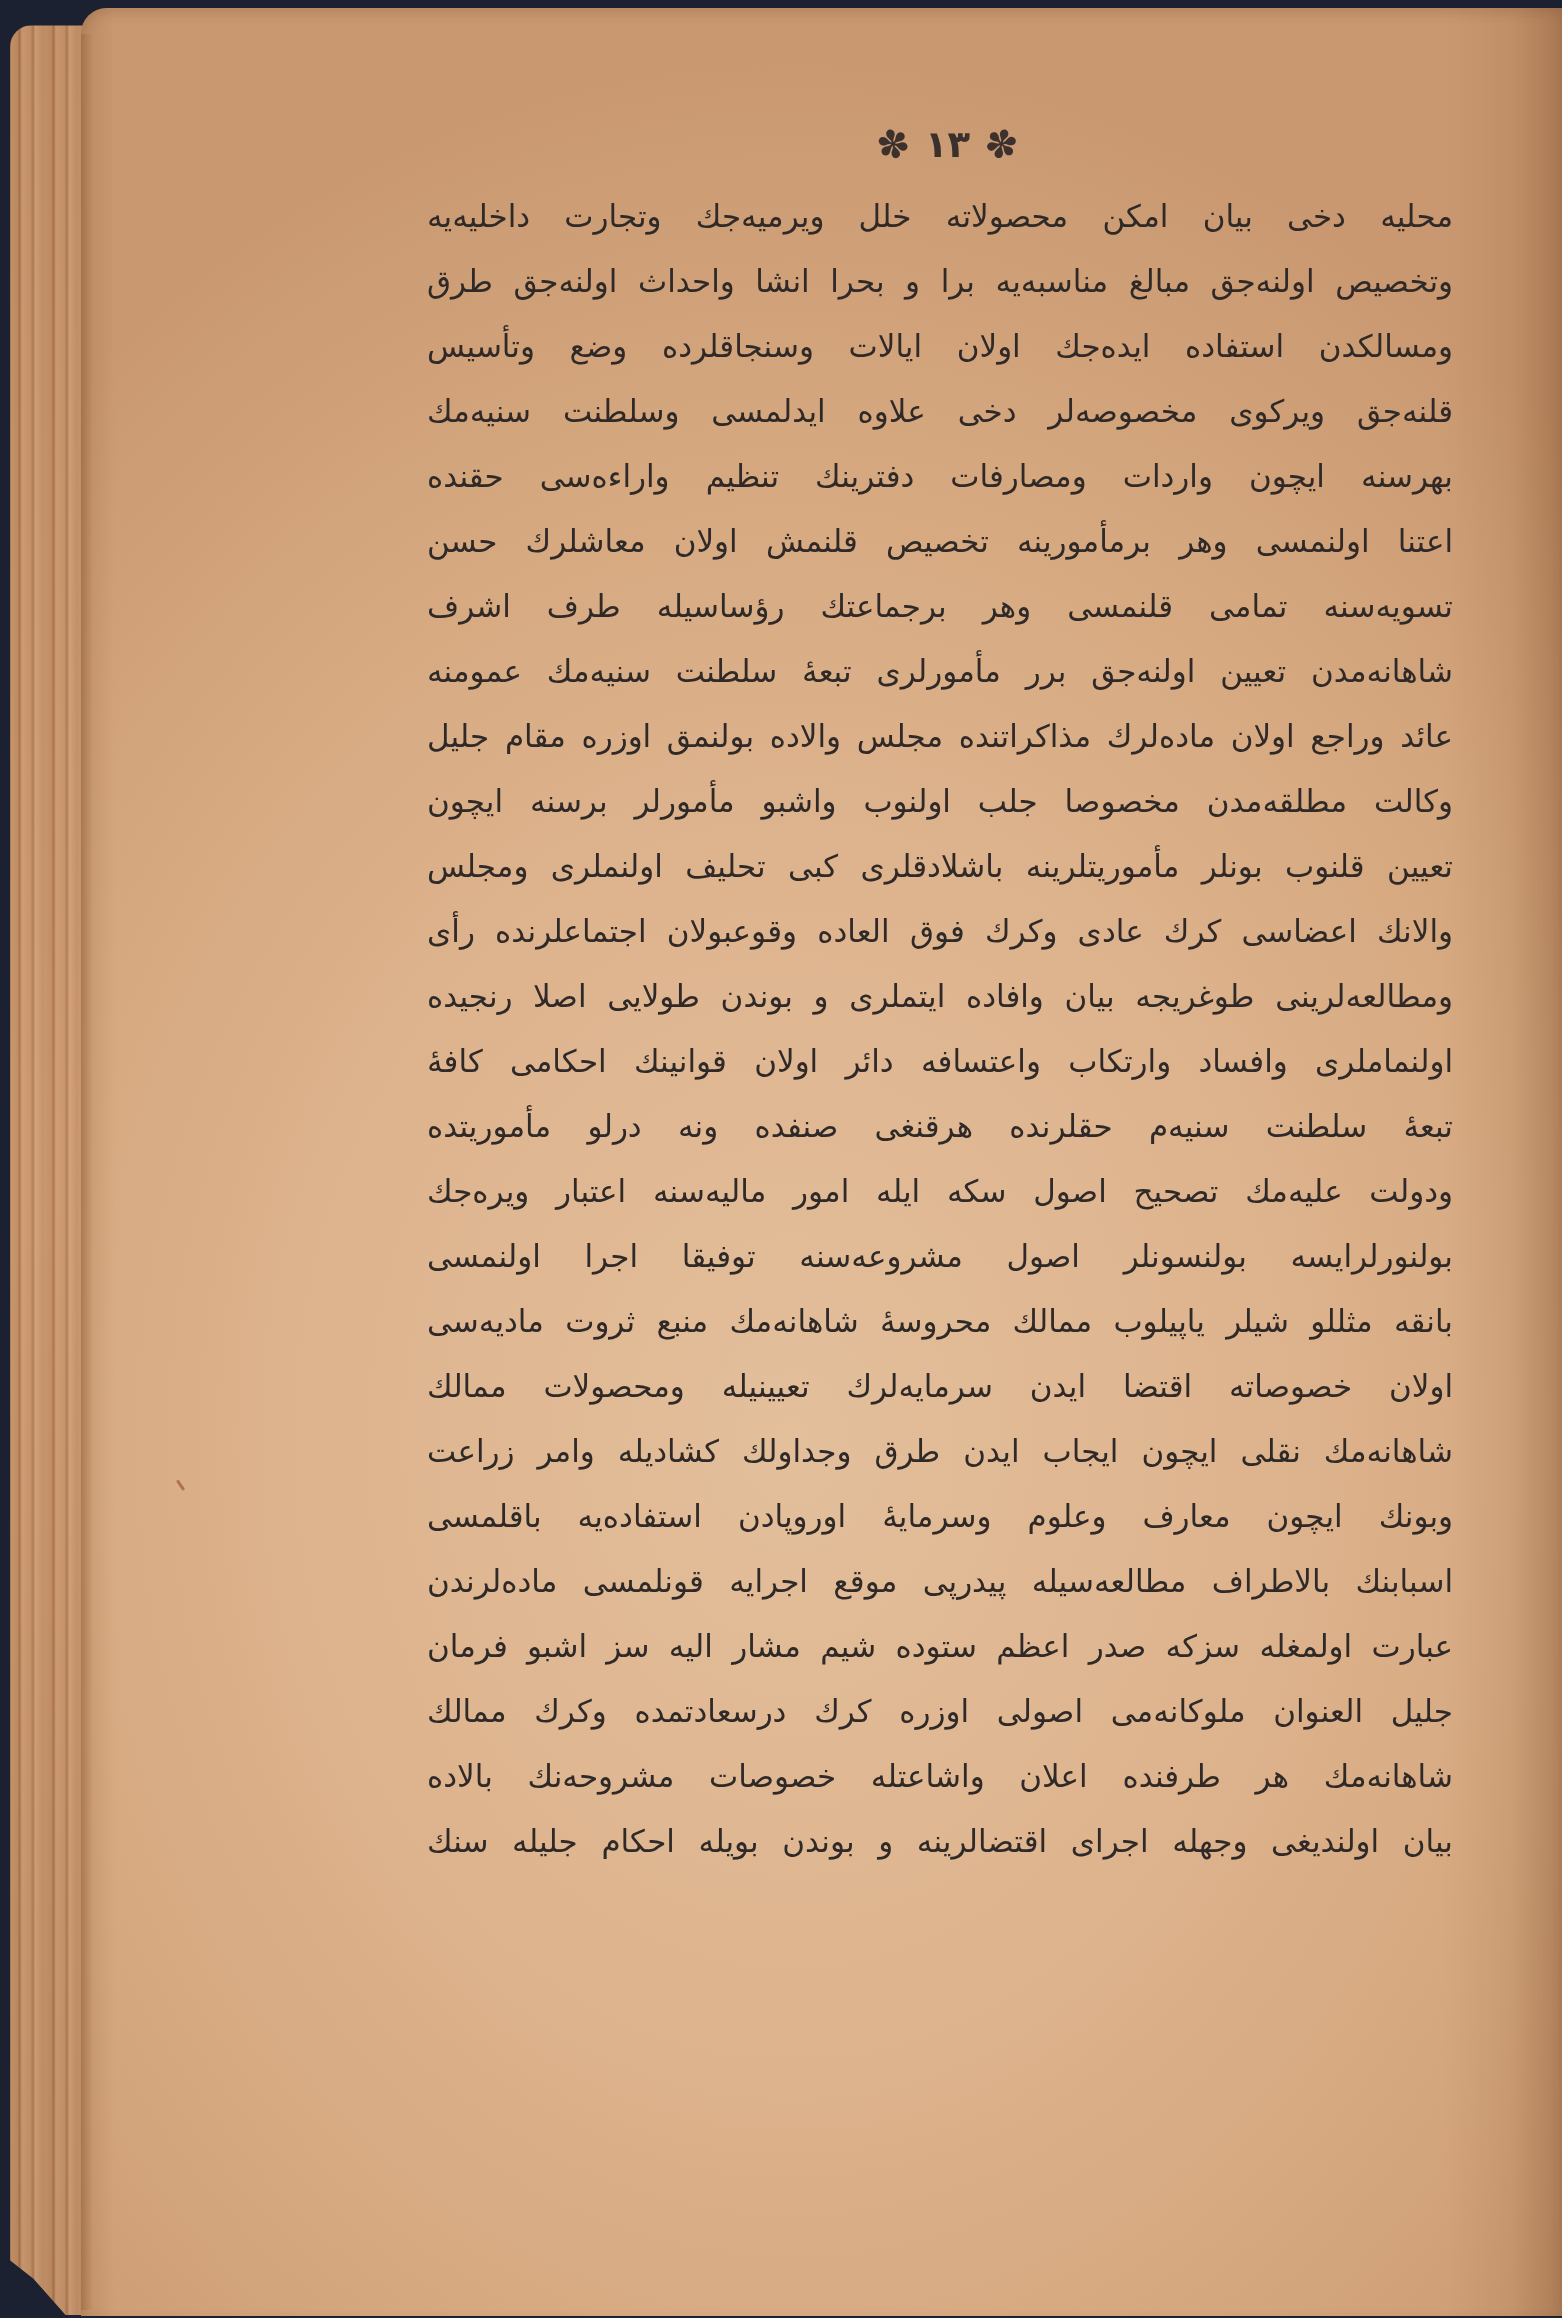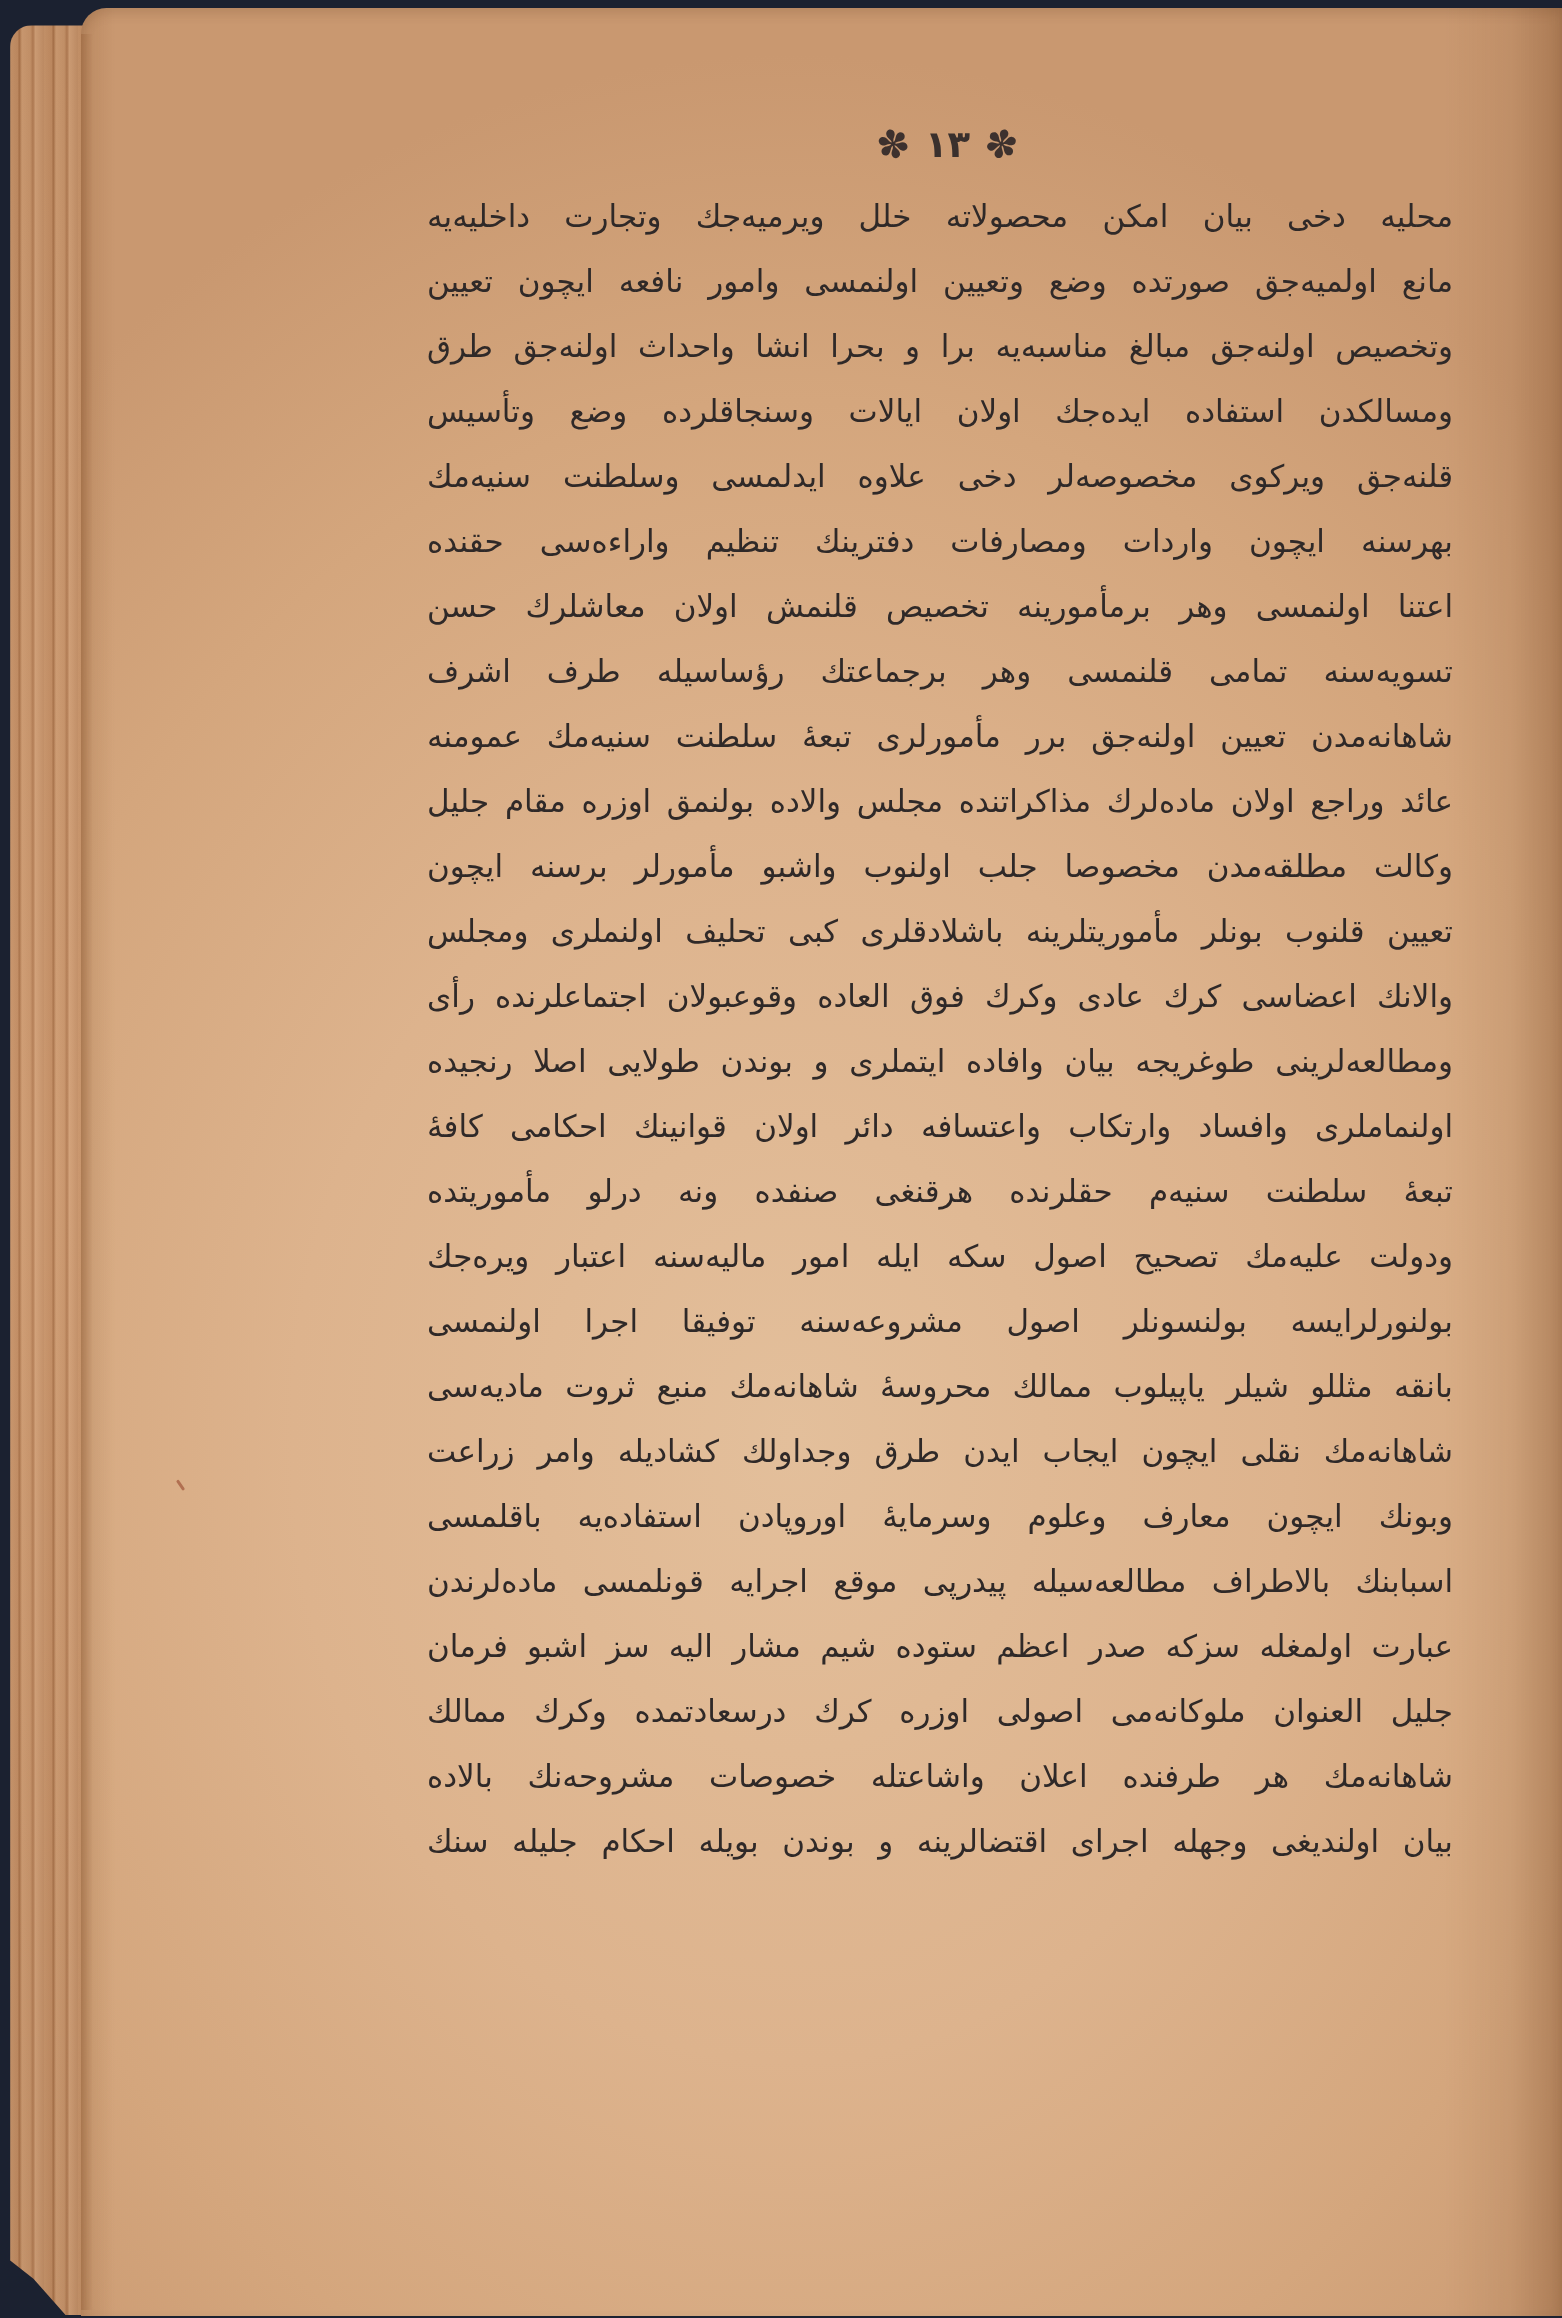--- a/index.html
+++ b/index.html
@@ -111,38 +111,38 @@
 <div class="speck"></div>
 
 <div class="page-header">
   <span class="ornament left">✽</span>
   <span class="page-number">١٣</span>
   <span class="ornament right">✽</span>
 </div>
 
 <div class="text-block">
   <div class="line">محلیه دخی بیان امكن محصولاته خلل ویرمیه‌جك وتجارت داخلیه‌یه</div>
-  <div class="line">مانع اولمیه‌جق صورتده وضع وتعیین اولنمسی وامور نافعه ایچون تعیین</div>
   <div class="line">وتخصیص اولنه‌جق مبالغ مناسبه‌یه برا و بحرا انشا واحداث اولنه‌جق طرق</div>
   <div class="line">ومسالكدن استفاده ایده‌جك اولان ایالات وسنجاقلرده وضع وتأسیس</div>
   <div class="line">قلنه‌جق ویركوی مخصوصه‌لر دخی علاوه ایدلمسی وسلطنت سنیه‌مك</div>
   <div class="line">بهرسنه ایچون واردات ومصارفات دفترینك تنظیم واراءه‌سی حقنده</div>
   <div class="line">اعتنا اولنمسی وهر برمأمورینه تخصیص قلنمش اولان معاشلرك حسن</div>
   <div class="line">تسویه‌سنه تمامی قلنمسی وهر برجماعتك رؤساسیله طرف اشرف</div>
   <div class="line">شاهانه‌مدن تعیین اولنه‌جق برر مأمورلری تبعهٔ سلطنت سنیه‌مك عمومنه</div>
   <div class="line">عائد وراجع اولان ماده‌لرك مذاكراتنده مجلس والاده بولنمق اوزره مقام جلیل</div>
   <div class="line">وكالت مطلقه‌مدن مخصوصا جلب اولنوب واشبو مأمورلر برسنه ایچون</div>
   <div class="line">تعیین قلنوب بونلر مأموریتلرینه باشلادقلری كبی تحلیف اولنملری ومجلس</div>
   <div class="line">والانك اعضاسی كرك عادی وكرك فوق العاده وقوعبولان اجتماعلرنده رأی</div>
   <div class="line">ومطالعه‌لرینی طوغریجه بیان وافاده ایتملری و بوندن طولایی اصلا رنجیده</div>
   <div class="line">اولنماملری وافساد وارتكاب واعتسافه دائر اولان قوانینك احكامی كافهٔ</div>
   <div class="line">تبعهٔ سلطنت سنیه‌م حقلرنده هرقنغی صنفده ونه درلو مأموریتده</div>
   <div class="line">ودولت علیه‌مك تصحیح اصول سكه ایله امور مالیه‌سنه اعتبار ویره‌جك</div>
   <div class="line">بولنورلرایسه بولنسونلر اصول مشروعه‌سنه توفیقا اجرا اولنمسی</div>
   <div class="line">بانقه مثللو شیلر یاپیلوب ممالك محروسهٔ شاهانه‌مك منبع ثروت مادیه‌سی</div>
+  <div class="line">اولان خصوصاته اقتضا ایدن سرمایه‌لرك تعیینیله ومحصولات ممالك</div>
   <div class="line">شاهانه‌مك نقلی ایچون ایجاب ایدن طرق وجداولك كشادیله وامر زراعت</div>
   <div class="line">وبونك ایچون معارف وعلوم وسرمایهٔ اوروپادن استفاده‌یه باقلمسی</div>
   <div class="line">اسبابنك بالاطراف مطالعه‌سیله پیدرپی موقع اجرایه قونلمسی ماده‌لرندن</div>
   <div class="line">عبارت اولمغله سزكه صدر اعظم ستوده شیم مشار الیه سز اشبو فرمان</div>
   <div class="line">جلیل العنوان ملوكانه‌می اصولی اوزره كرك درسعادتمده وكرك ممالك</div>
   <div class="line">شاهانه‌مك هر طرفنده اعلان واشاعتله خصوصات مشروحه‌نك بالاده</div>
   <div class="line">بیان اولندیغی وجهله اجرای اقتضالرینه و بوندن بویله احكام جلیله سنك</div>
 </div>
 
 

